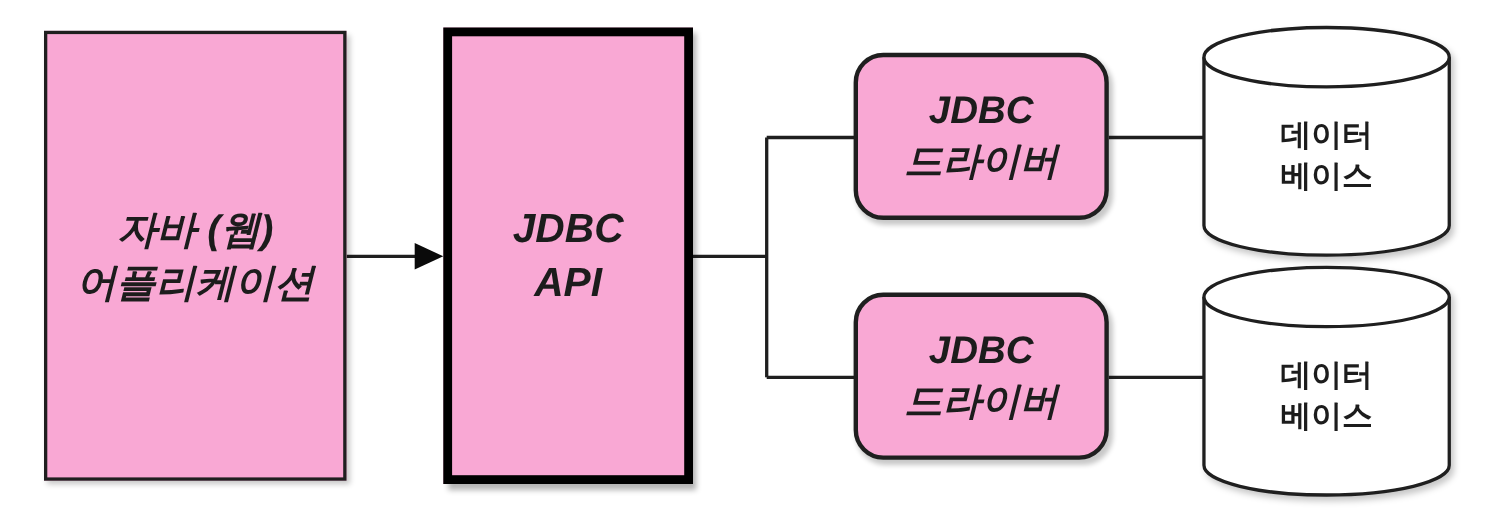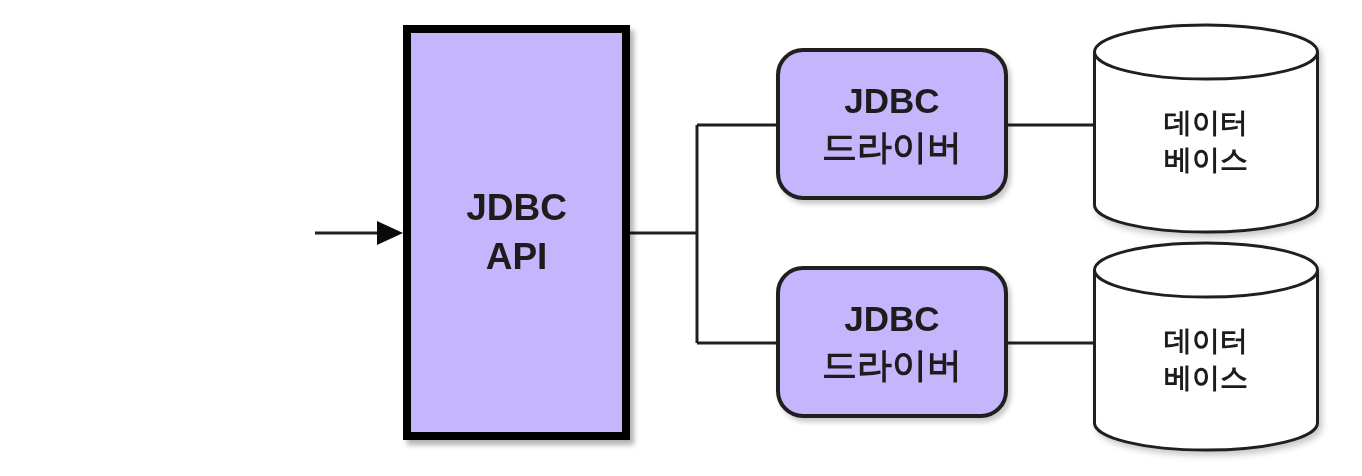--- a/index.html
+++ b/index.html
@@ -17,25 +17,26 @@
   }
   #connector-svg {
     position: absolute;
     left: 0; top: 0;
     width: 1362px; height: 476px;
     z-index: 1;
   }
   .node {
     position: absolute;
     z-index: 2;
-    background: #c4b5fd;
+    background: #f9a8d4;
     box-sizing: border-box;
     display: flex;
     align-items: center;
     justify-content: center;
+    font-style: italic;
   }
   .node-label {
     white-space: pre-line;
     text-align: center;
     font-weight: bold;
     color: #1c1c1c;
     line-height: 1.32;
   }
   .app-node {
     left: 40px; top: 28px;
@@ -96,20 +97,24 @@
 
     <line x1="630" y1="233" x2="697" y2="233" stroke="#1f1f1f" stroke-width="3"></line>
     <line x1="697" y1="125" x2="697" y2="343" stroke="#1f1f1f" stroke-width="3"></line>
     <line x1="697" y1="125" x2="778" y2="125" stroke="#1f1f1f" stroke-width="3"></line>
     <line x1="697" y1="343" x2="778" y2="343" stroke="#1f1f1f" stroke-width="3"></line>
 
     <line x1="1008" y1="125" x2="1096" y2="125" stroke="#1f1f1f" stroke-width="3"></line>
     <line x1="1008" y1="343" x2="1096" y2="343" stroke="#1f1f1f" stroke-width="3"></line>
   </svg>
 
+  <div class="node app-node">
+    <div class="node-label">자바 (웹)
+어플리케이션</div>
+  </div>
 
   <div class="node api-node">
     <div class="node-label">JDBC
 API</div>
   </div>
 
   <div class="node driver-node top">
     <div class="node-label">JDBC
 드라이버</div>
   </div>

